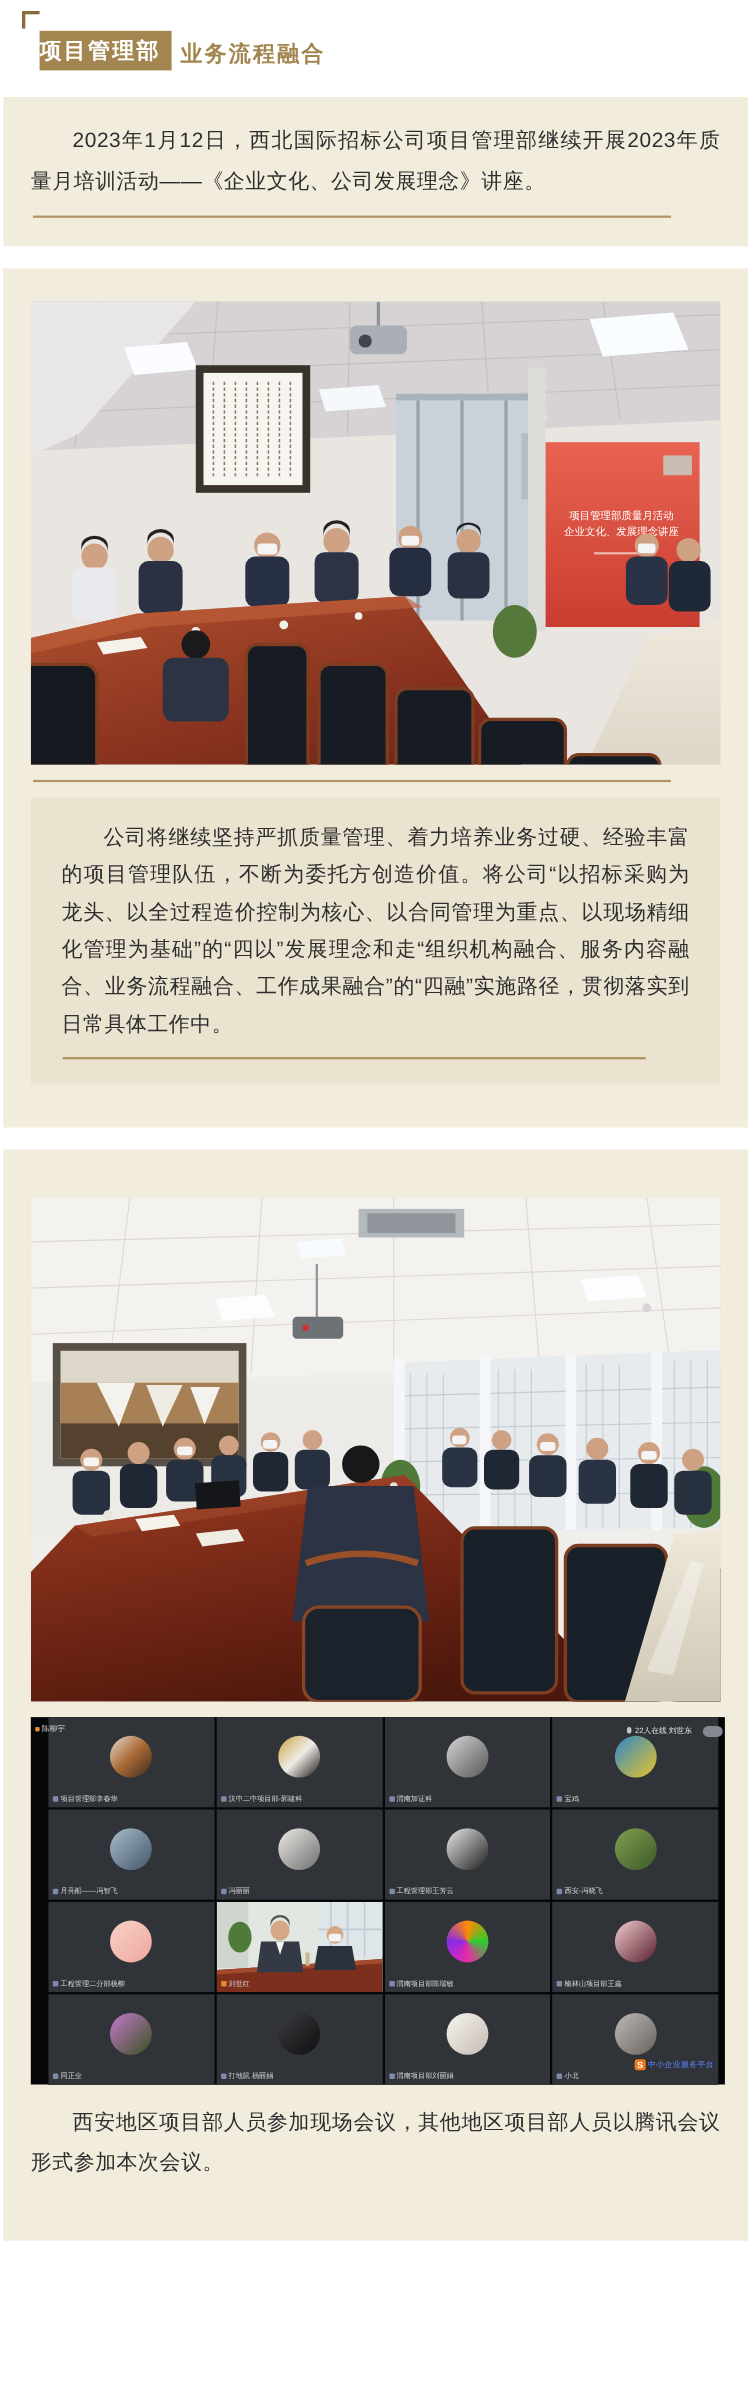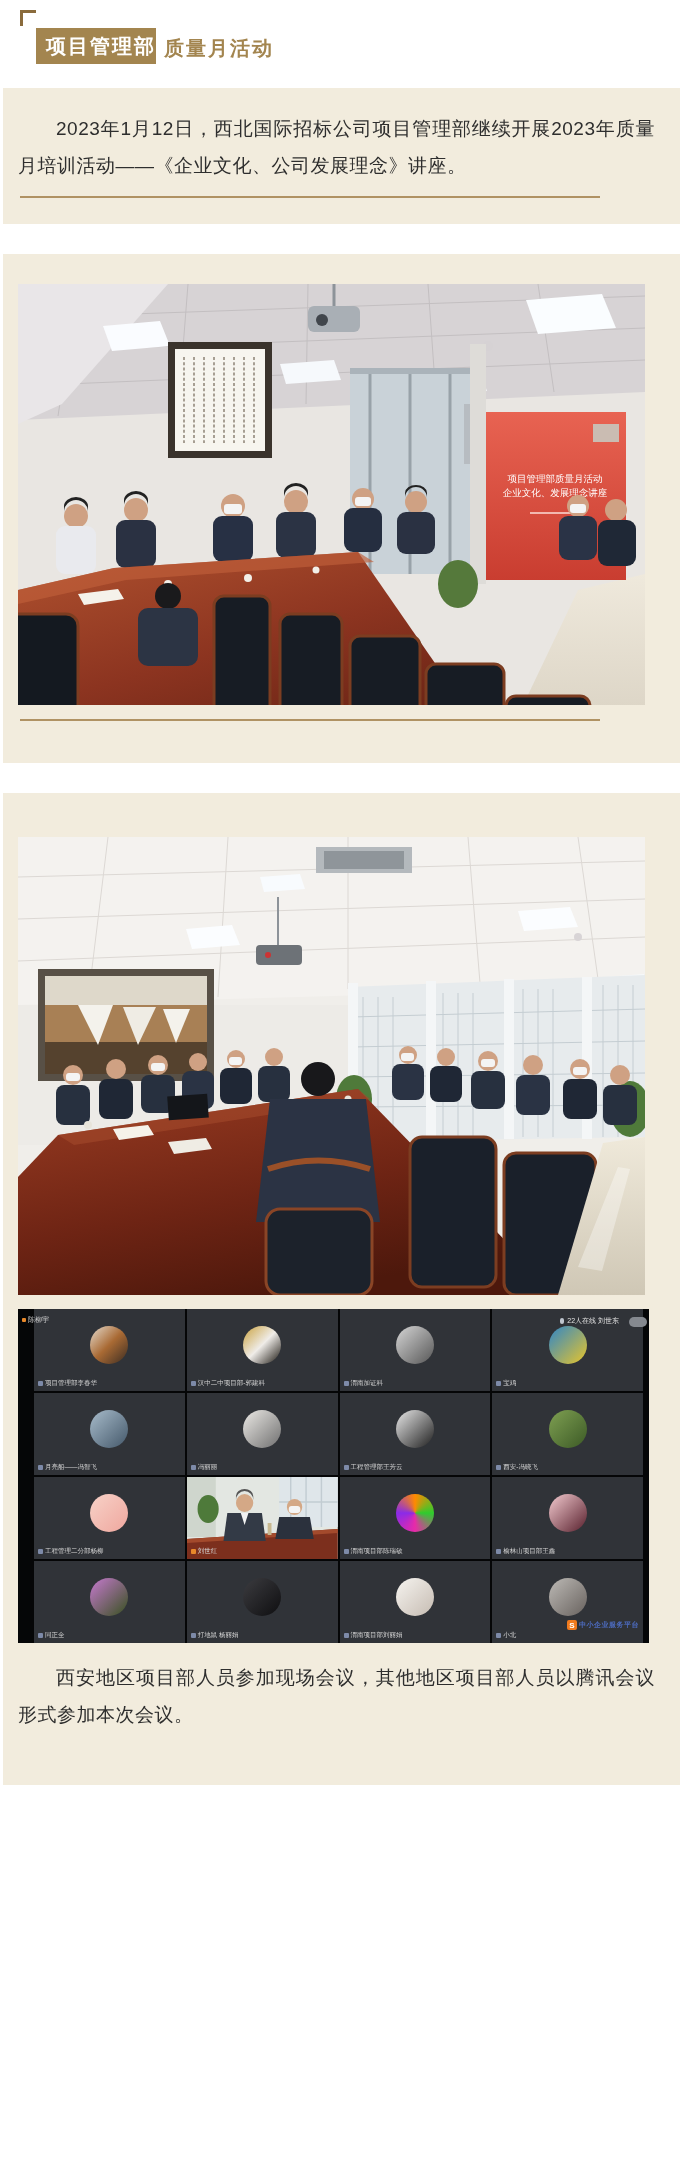--- a/index.html
+++ b/index.html
@@ -4,25 +4,25 @@
 <style>
   html,body{margin:0;padding:0;background:#fff;}
   .page{position:relative;width:683px;height:2176px;background:#ffffff;overflow:hidden;
         font-family:"Liberation Sans",sans-serif;color:#2e2e2e;}
   
   .hdr{position:relative;height:88px;background:#fff;}
   .bracket{position:absolute;left:20px;top:10px;width:13px;height:13px;
            border-left:3px solid #8a6b3c;border-top:3px solid #8a6b3c;}
   .dept-badge{position:absolute;left:36px;top:28px;width:120px;height:36px;background:#a3854f;
               color:#fff;font-weight:bold;font-size:20px;display:flex;align-items:center;
-              justify-content:flex-end;letter-spacing:2px;}
+              justify-content:flex-start;letter-spacing:2px;}
   .activity-title{position:absolute;left:164px;top:35px;color:#a3854f;font-weight:bold;
                   font-size:20px;letter-spacing:2px;}
   
-  .card{margin:0 3px 30px 3px;background:#f2ecdd;padding:14px 25px 24px 15px;}
+  .card{margin:0 3px 20px 3px;background:#f2ecdd;padding:14px 25px 24px 25px;}
   .card.c2{padding-bottom:40px;}
   .card.c3{padding-top:28px;padding-bottom:40px;}
   .para{font-size:19px;line-height:37px;color:#2e2e2e;text-indent:2em;text-align:justify;
         margin:8px 0 12px 0;letter-spacing:0.5px;}
   .divider{height:2px;background:#a5834e;width:580px;margin:4px 0 2px 2px;opacity:.85;}
   .panel{background:#eae3d0;margin:14px 0 0 0;padding:14px 28px 20px 28px;}
   .panel .para{line-height:34px;margin-top:6px;}
   .panel .divider{width:530px;margin-left:1px;}
   .photo{width:627px;margin:16px 0 14px 0;overflow:hidden;line-height:0;background:#ddd;}
   .photo svg{display:block;}
@@ -55,21 +55,21 @@
 </head>
 <body>
 
 <div class="page">
 
   <div class="hdr">
     <span class="bracket"></span>
     <div class="dept-badge">
       <span>项目管理部</span>
     </div>
-    <div class="activity-title">质量月活动</div>
+    <div class="activity-title">业务流程融合</div>
   </div>
 
   <div class="card c1">
     <p class="para">2023年1月12日，西北国际招标公司项目管理部继续开展2023年质量月培训活动——《企业文化、公司发展理念》讲座。</p>
     <div class="divider"></div>
   </div>
 
   <div class="card c2">
     <div class="photo" style="height:421px;">
       <svg viewBox="0 0 627 499" width="627" height="499">
@@ -178,20 +178,24 @@
           <rect x="196" y="312" width="56" height="150" rx="10"></rect>
           <rect x="262" y="330" width="62" height="160" rx="10"></rect>
           <rect x="332" y="352" width="70" height="147" rx="10"></rect>
           <rect x="408" y="380" width="78" height="119" rx="10"></rect>
           <rect x="488" y="412" width="84" height="87" rx="10"></rect>
         </g>
         <rect x="-20" y="330" width="80" height="169" rx="12" fill="#141920" stroke="#7c3d21" stroke-width="3"></rect>
       </svg>
     </div>
     <div class="divider"></div>
+    <div class="panel">
+      <p class="para">公司将继续坚持严抓质量管理、着力培养业务过硬、经验丰富的项目管理队伍，不断为委托方创造价值。将公司“以招标采购为龙头、以全过程造价控制为核心、以合同管理为重点、以现场精细化管理为基础”的“四以”发展理念和走“组织机构融合、服务内容融合、业务流程融合、工作成果融合”的“四融”实施路径，贯彻落实到日常具体工作中。</p>
+      <div class="divider"></div>
+    </div>
   </div>
 
   <div class="card c3">
     <div class="photo" style="height:458px;">
       <svg viewBox="0 0 627 458" width="627" height="458">
         <defs>
           <linearGradient id="tbl2" x1="0" y1="0" x2="0.5" y2="1">
               <stop offset="0" stop-color="#9a3c22"></stop>
               <stop offset="0.6" stop-color="#6e2414"></stop>
               <stop offset="1" stop-color="#4d180c"></stop>

